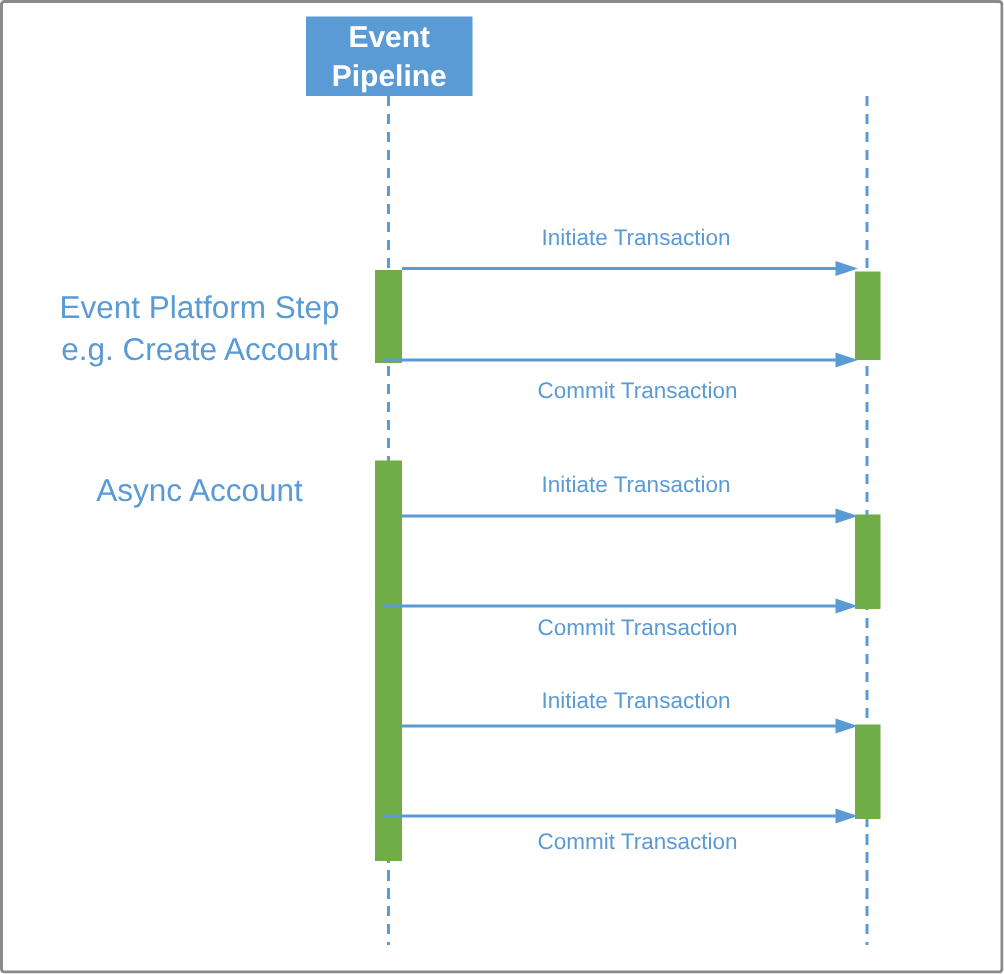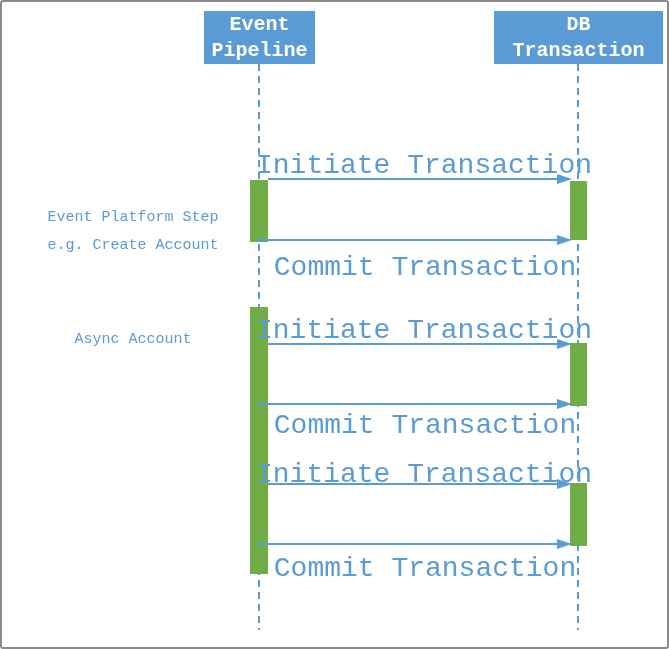--- a/index.html
+++ b/index.html
@@ -13,21 +13,21 @@
   }
   html,body{margin:0;padding:0;background:#fff;}
   .canvas{
     position:relative;
     width:669px;height:649px;
     box-sizing:border-box;
     background:var(--background);
     border:2px solid var(--frame-border);
     border-radius:3px;
     overflow:hidden;
-    font-family:Liberation Mono, monospace;
+    font-family:Liberation Sans, sans-serif;
   }
   .actor-box{
     position:absolute;
     background:var(--actor-fill);
     color:var(--actor-text);
     font-size:20px;
     font-weight:bold;
     line-height:26px;
     display:flex;align-items:center;justify-content:center;
     text-align:center;
@@ -52,46 +52,41 @@
   }
   .arrow .head{
     position:absolute;right:0;top:0;width:0;height:0;
     border-left:15px solid var(--message-color);
     border-top:5px solid transparent;
     border-bottom:5px solid transparent;
   }
   .msg-label{
     position:absolute;
     transform:translateX(-50%);
-    font-size:28px;
+    font-size:15px;
     color:var(--label-text);
     white-space:nowrap;
   }
   .note{
     position:absolute;
-    font-size:15px;
+    font-size:21px;
     line-height:28px;
     color:var(--label-text);
     text-align:center;
     white-space:pre-line;
-    margin-top:12px;
   }
 </style>
 </head>
 <body>
 
 <div class="canvas">
 
   <div class="actor-box" style="left:202px;top:9px;width:111px;height:53px;">
     <span>Event
 Pipeline</span>
-  </div>
-  <div class="actor-box" style="left:492px;top:9px;width:169px;height:53px;">
-    <span>DB
-Transaction</span>
   </div>
 
   <div class="lifeline" style="left:256px;top:62px;height:566px;"></div>
   <div class="lifeline" style="left:575px;top:62px;height:566px;"></div>
 
   <div class="note" style="left:16px;top:190px;width:230px;">Event Platform Step
 e.g. Create Account</div>
   <div class="note" style="left:16px;top:312px;width:230px;">Async Account</div>
 
   <div class="activation-bar" style="left:248px;top:178px;width:18px;height:62px;"></div>

